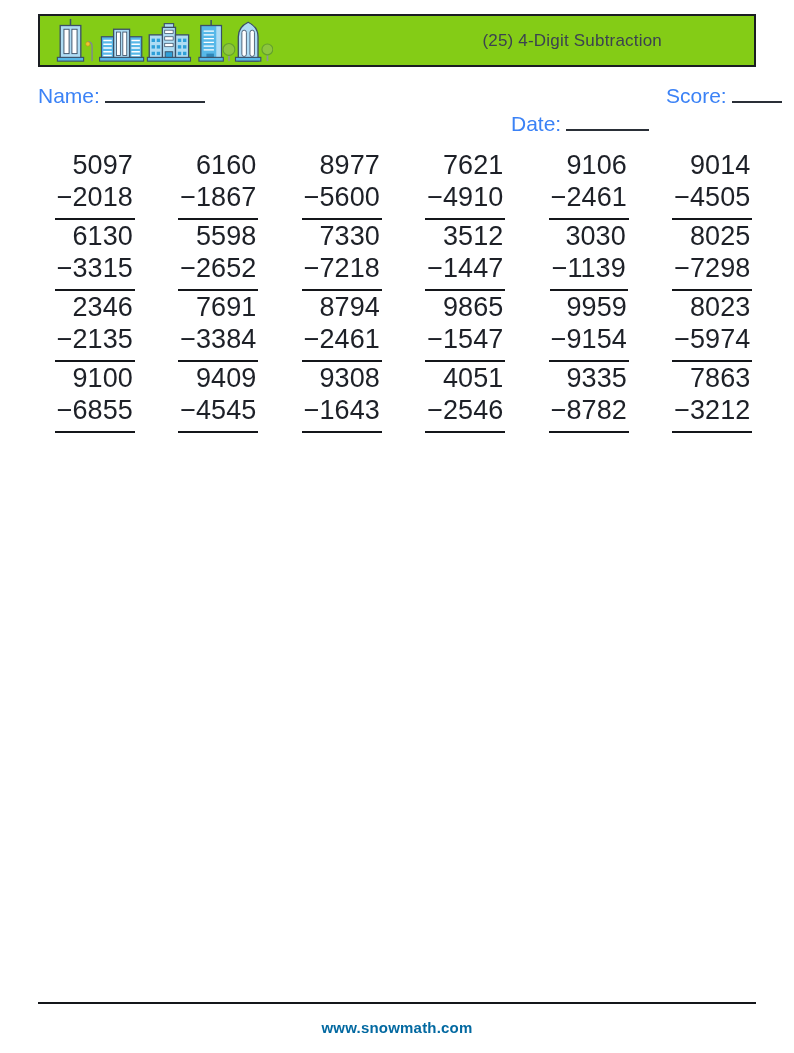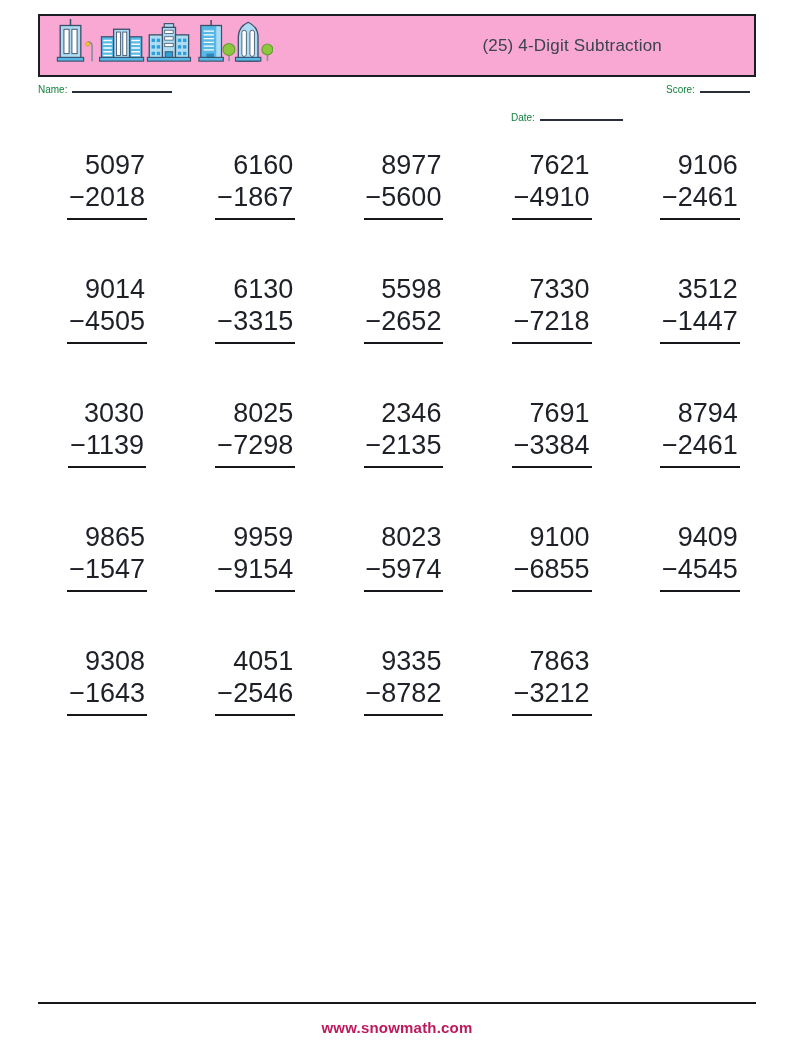--- a/index.html
+++ b/index.html
@@ -7,39 +7,39 @@
     width:794px; height:1053px;
     background:#ffffff;
     font-family:"Liberation Sans", sans-serif;
     position:relative;
     overflow:hidden;
   }
 
   
   .header-box {
     position:absolute; left:38px; top:14px;
-    width:718px; height:63px;
+    width:718px; height:53px;
     border:2px solid #1a1d22;
     box-sizing:border-box;
-    background:#f9a8d4;
+    background:#84cc16;
   }
   .logo { position:absolute; left:8px; top:1px; }
   .header-title {
     position:absolute; right:92px; top:50%;
     transform:translateY(-50%);
     font-size:17px; color:#3b4250;
     letter-spacing:0.2px;
     white-space:nowrap;
   }
 
   
   .fields {
-    position:absolute; left:0; top:78px;
+    position:absolute; left:0; top:84px;
     width:794px; height:24px;
-    font-size:10px; color:#15803d;
+    font-size:21px; color:#3b82f6;
   }
   .field { position:absolute; white-space:nowrap; }
   .field-name  { left:38px; }
   .field-date  { left:511px;margin-top:28px; }
   .field-score { left:666px; }
   .blank {
     display:inline-block;
     border-bottom:2px solid #2a2f37;
     height:13px;
     margin-left:5px;
@@ -47,22 +47,21 @@
   }
   .blank-name  { width:100px; }
   .blank-date  { width:83px; }
   .blank-score { width:50px; }
 
   
   .problems-grid {
     position:absolute; left:33px; top:149px;
     width:741px;
     display:grid;
-    grid-template-columns:repeat(5, 1fr);
-    row-gap:53px;
+    grid-template-columns:repeat(6, 1fr);
   }
   .cell { text-align:center; }
   .problem {
     display:inline-block;
     text-align:right;
     font-size:27px;
     line-height:32px;
     color:#1d2027;
   }
   .problem .top    { padding:0 2px; }
@@ -74,21 +73,21 @@
   
   .footer-line {
     position:absolute; left:38px; top:1002px;
     width:718px; height:0;
     border-top:2px solid #14161a;
   }
   .footer-text {
     position:absolute; left:0; top:1019px;
     width:794px; text-align:center;
     font-size:15px; font-weight:bold;
-    color:#be185d;
+    color:#0369a1;
     letter-spacing:0.2px;
   }
 </style>
 </head>
 <body>
 
 <div class="header-box">
   <svg class="logo" width="225" height="47" viewBox="0 0 240 50" aria-hidden="true">
 
     <g>

